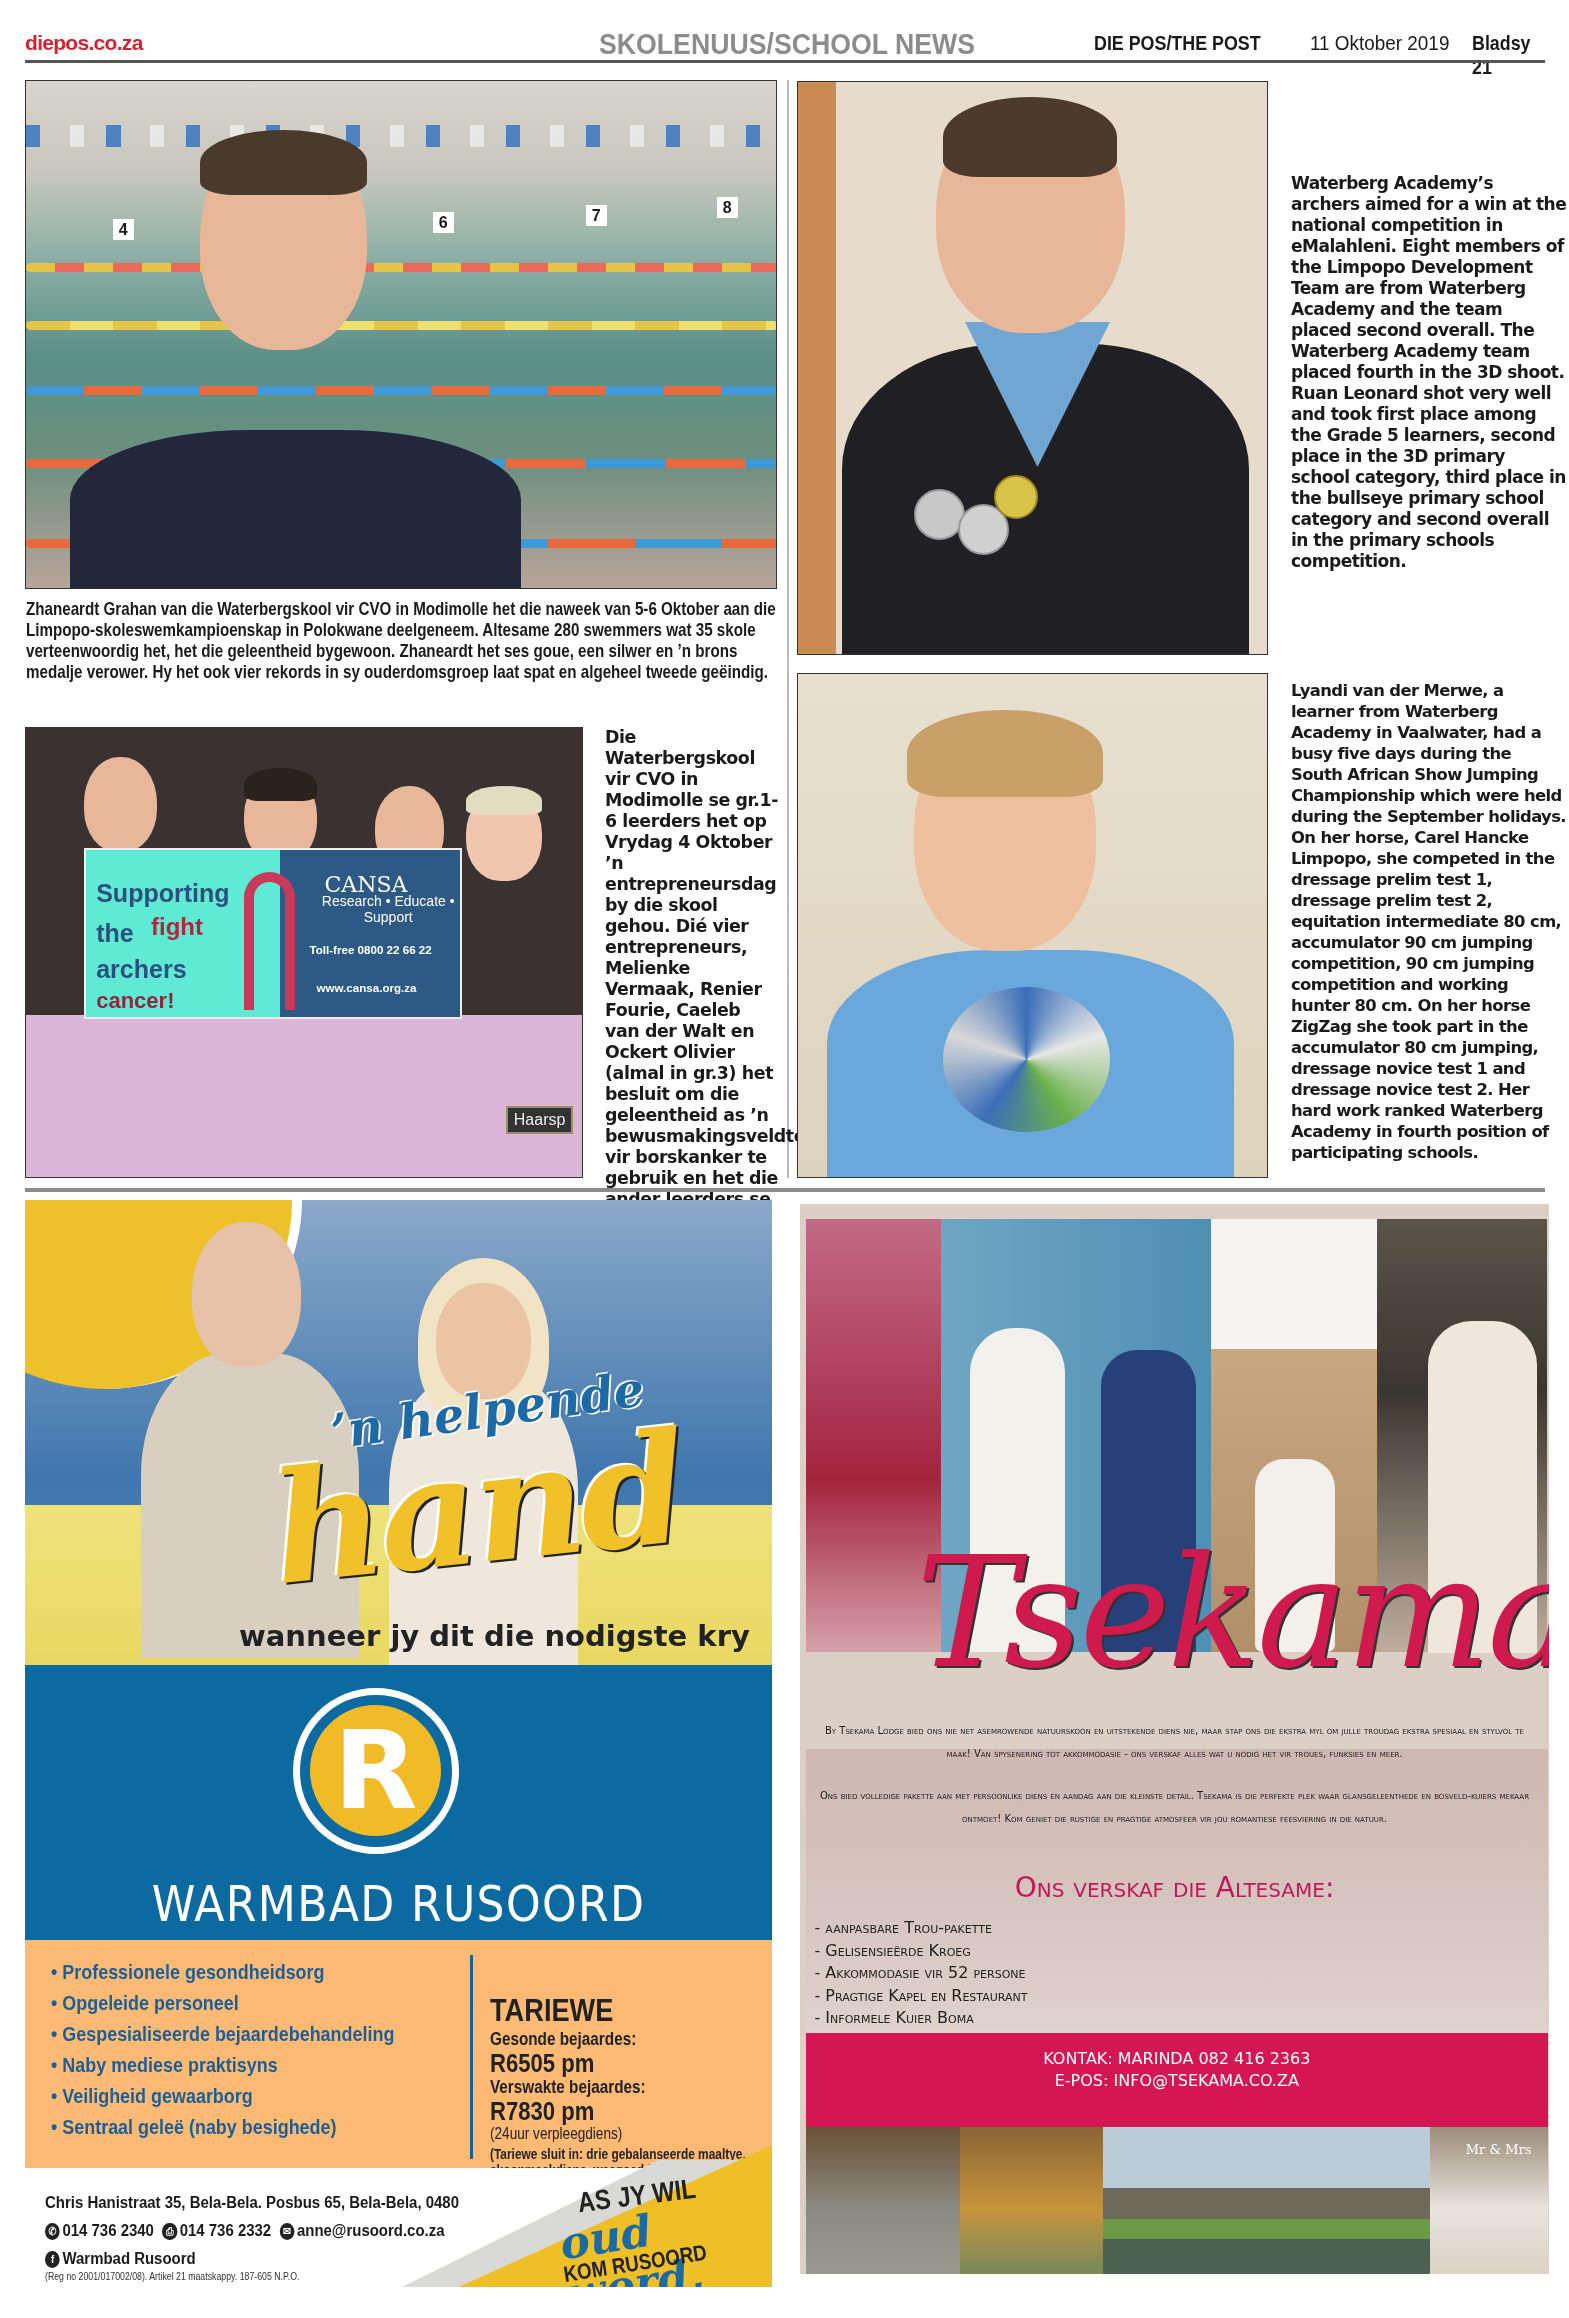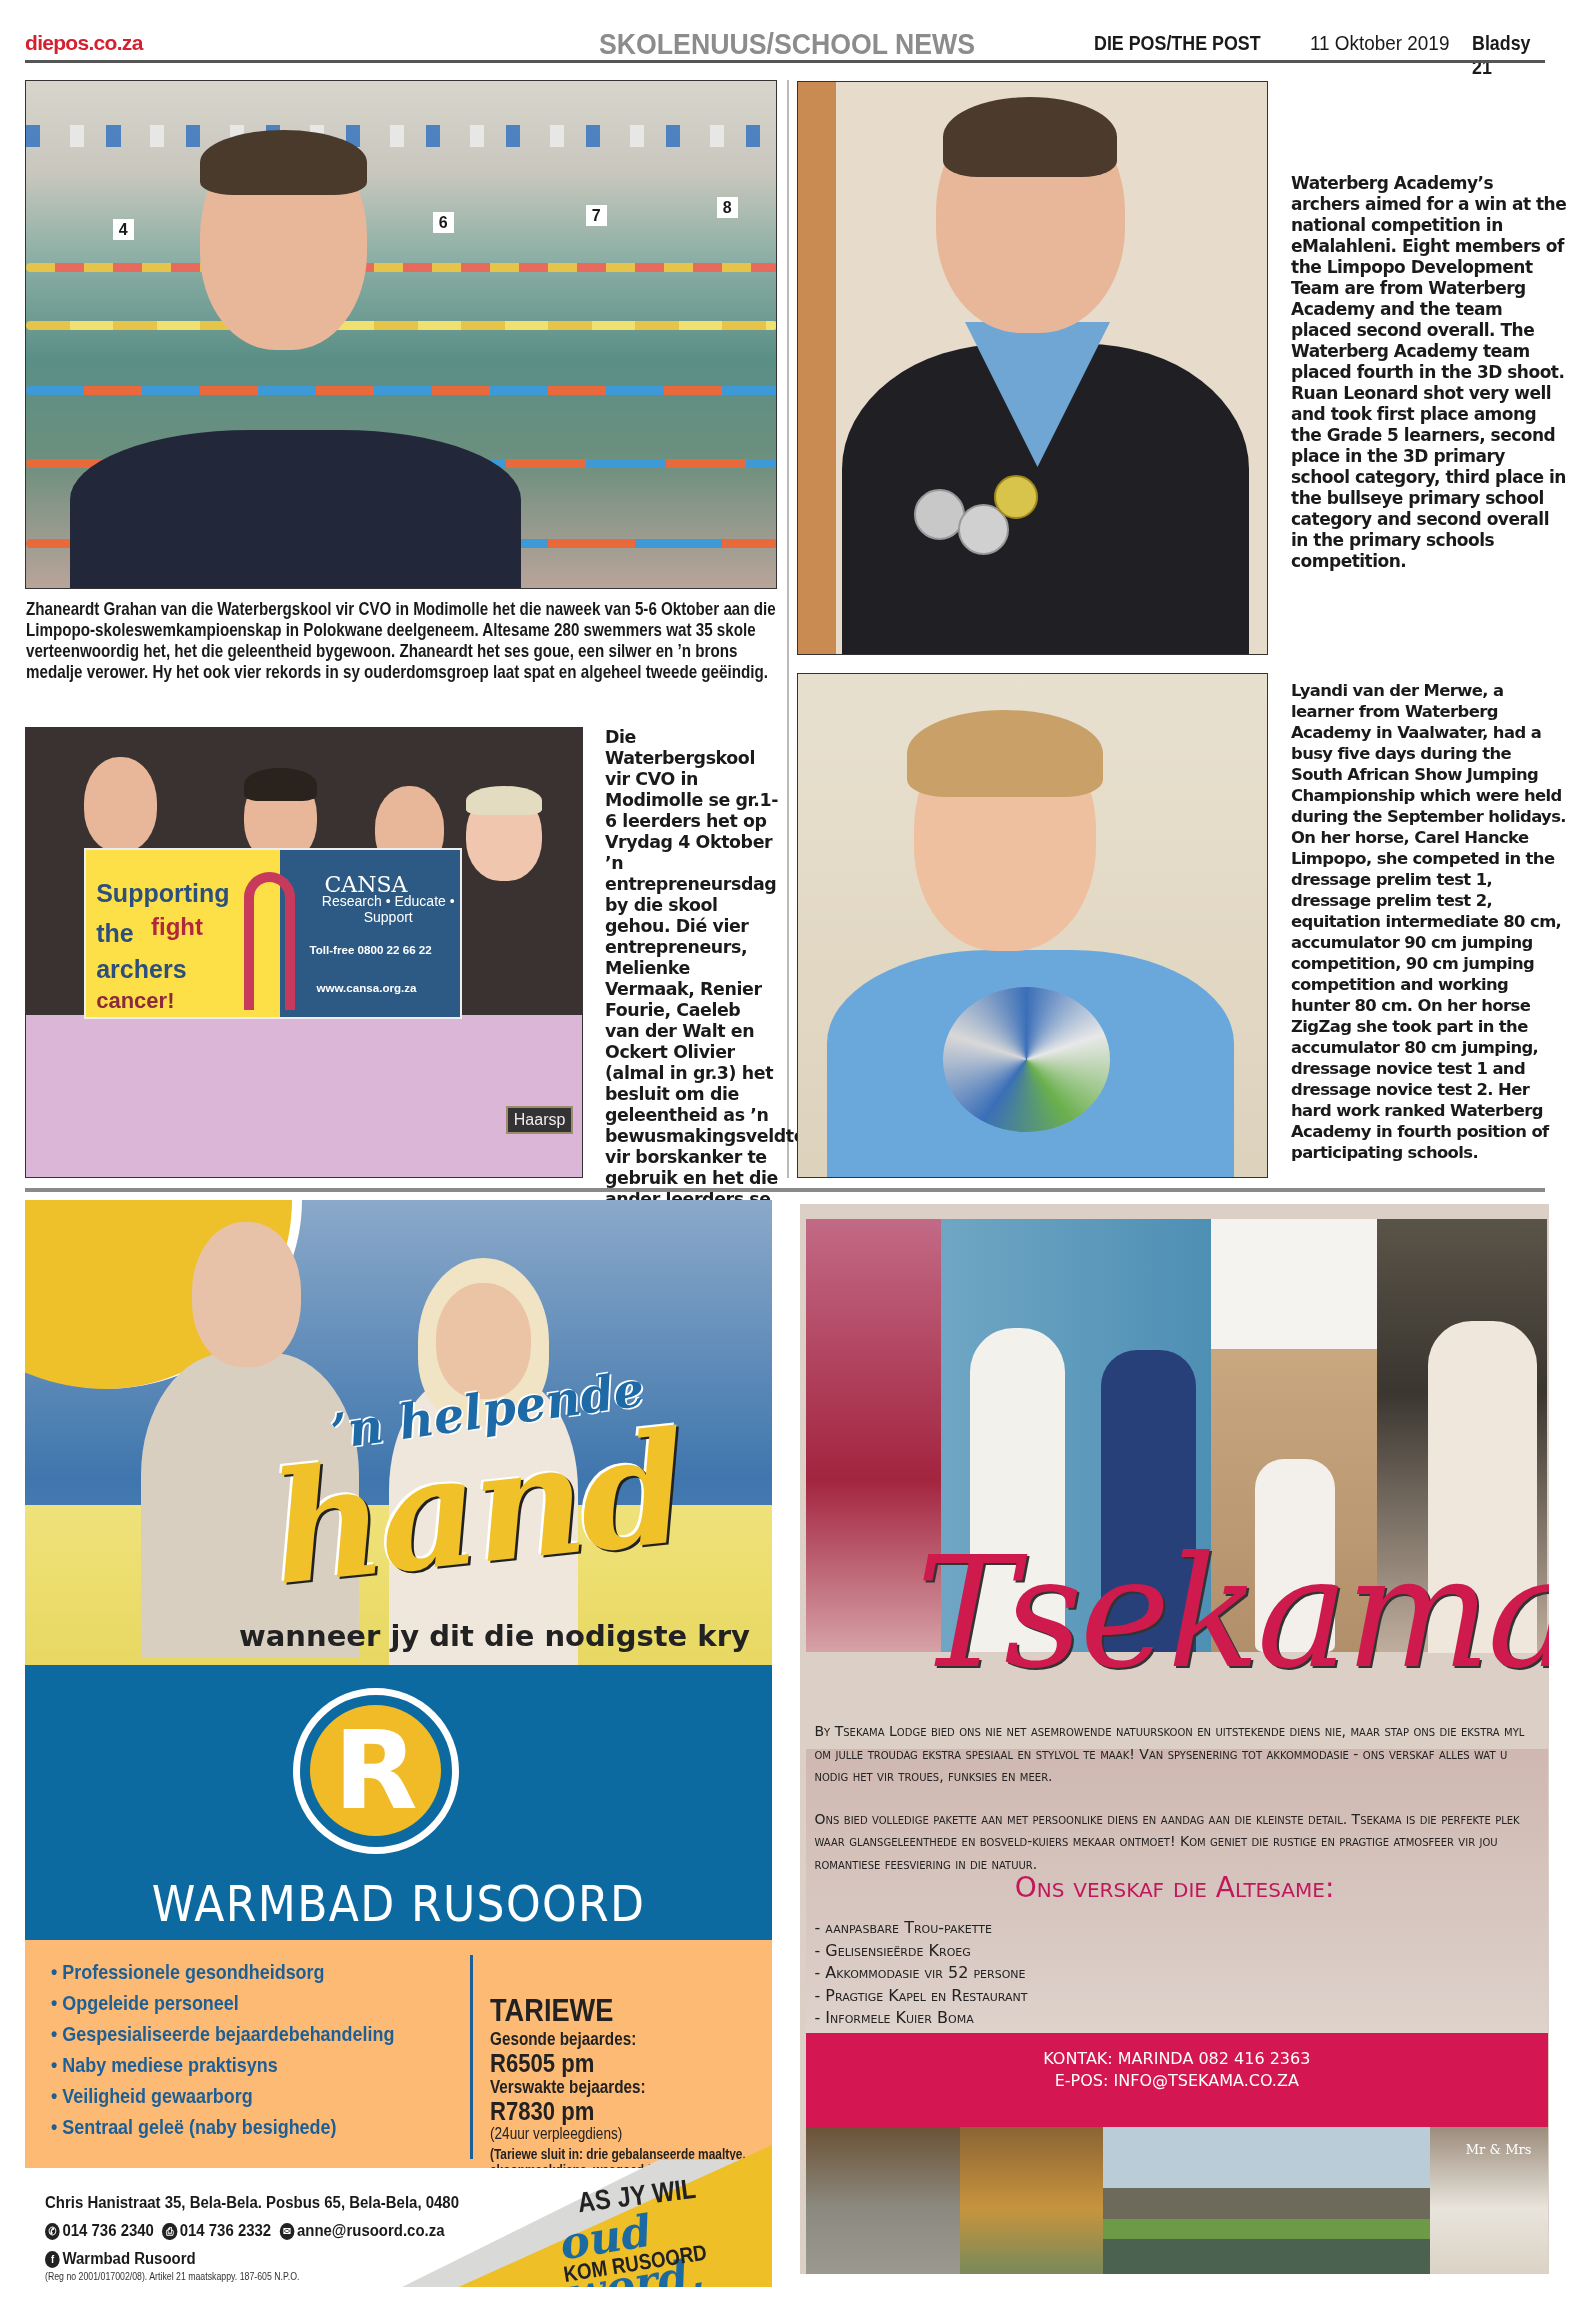--- a/index.html
+++ b/index.html
@@ -36,21 +36,21 @@
 
   
   .cap { font-weight: bold; color: #1a1a1a; }
   .cap-swim { left: 26px; top: 598px; width: 752px; font-size: 18.5px; line-height: 21px; font-family: "Liberation Sans Narrow", "Liberation Sans", sans-serif; transform: scaleX(0.82); transform-origin: left; width: 916px; }
   .cap-cansa { left: 605px; top: 727px; width: 174px; font-size: 17.4px; line-height: 21px; font-family: "DejaVu Sans", sans-serif; letter-spacing: -0.4px; }
   .cap-archer { left: 1291px; top: 173px; width: 276px; font-size: 17px; line-height: 21px; font-family: "DejaVu Sans", sans-serif; letter-spacing: -0.5px; }
   .cap-rider { left: 1291px; top: 680px; width: 276px; font-size: 16.4px; line-height: 21px; font-family: "DejaVu Sans", sans-serif; letter-spacing: -0.6px; }
 
   
   .sign { position: absolute; left: 58px; top: 120px; width: 378px; height: 171px; border: 2.9px solid #eee; display: flex; }
-  .sign-l { width: 52%; background: #fde047; position: relative; padding-left: 8px; }
+  .sign-l { width: 52%; background: #5eead4; position: relative; padding-left: 8px; }
   .sign-r { width: 48%; background: #2d5a84; position: relative; }
   .sign-txt { position: absolute; font-weight: bold; color: #2d4f7d; }
   .table { position: absolute; left: 0; top: 287px; width: 100%; height: 164px; background: #dbb6d6; }
 
   
   .rus { left: 25px; top: 1200px; width: 747px; height: 1087px; overflow: hidden; }
   .rus-top { position: absolute; left: 0; top: 0; width: 100%; height: 465px;
     background: linear-gradient(180deg, #8ba9c9 0%, #3f76ad 60%, #5a8dc0 100%); }
   .rus-swoosh { position: absolute; left: -116px; top: -189px; width: 393px; height: 378px; border-radius: 50%; background: #eec12a; border-right: 10.2px solid #fff; }
   .rus-sofa { position: absolute; left: 0; top: 305px; width: 100%; height: 160px; background: linear-gradient(180deg, #efe27a, #e8d862); }
@@ -85,21 +85,21 @@
   .asjy { position: absolute; left: 542px; top: 980px; font-weight: bold; font-size: 28px; color: #222; transform: rotate(-7deg) scaleX(0.85); }
   .oudword { position: absolute; left: 538px; top: 1002px; font-family: "DejaVu Serif", serif; font-style: italic; font-weight: bold; color: #1c6aa2; font-size: 44px; transform: rotate(-9deg); }
   .kom { position: absolute; left: 523px; top: 1047px; font-weight: bold; font-size: 22px; color: #222; transform: rotate(-9deg) scaleX(0.85); }
 
   
   .tse { left: 800px; top: 1204px; width: 749px; height: 1070px; background: #dccfc5; overflow: hidden; }
   .tse-photos { position: absolute; left: 5.8px; top: 14.5px; width: 742px; height: 433px; display: flex; }
   .tse-photos > div { height: 100%; }
   .tse-bg { position: absolute; left: 5.8px; top: 545px; width: 742px; height: 349px; background: linear-gradient(180deg, #cdb5ae 0%, #d9cac4 60%, #e5dbd4 100%); opacity: 0.9; }
   .tse-title { position: absolute; left: 116px; top: 320px; font-family: "DejaVu Serif", serif; font-style: italic; color: #cf1a4d; font-size: 153px; text-shadow: 2.2px 2.2px 0 #333; letter-spacing: -2.9px; }
-  .tse-body { position: absolute; left: 14.5px; top: 516px; width: 720px; text-align: left; font-size: 14px; line-height: 22.5px; font-variant: small-caps; color: #222; font-family: "DejaVu Sans", sans-serif; }
+  .tse-body { position: absolute; left: 14.5px; top: 516px; width: 720px; text-align: center; font-size: 10px; line-height: 22.5px; font-variant: small-caps; color: #222; font-family: "DejaVu Sans", sans-serif; }
   .tse-h { position: absolute; left: 0; width: 100%; top: 667px; text-align: center; font-size: 28px; font-variant: small-caps; color: #c2185b; font-family: "DejaVu Sans", sans-serif; }
   .tse-list { position: absolute; top: 713px; list-style: none; font-variant: small-caps; font-size: 16px; line-height: 22.5px; color: #222; font-family: "DejaVu Sans", sans-serif; }
   .tse-list li::before { content: "- "; }
   .tse-contact { position: absolute; left: 5.8px; top: 829px; width: 742px; height: 95px; background: #d41752; color: #fff; text-align: center; font-size: 16px; line-height: 22px; padding-top: 14.5px; font-family: "DejaVu Sans", sans-serif; }
   .tse-bottom { position: absolute; left: 5.8px; top: 923px; width: 742px; height: 204px; display: flex; }
 </style>
 </head>
 <body>
 
 <header class="abs mast">

